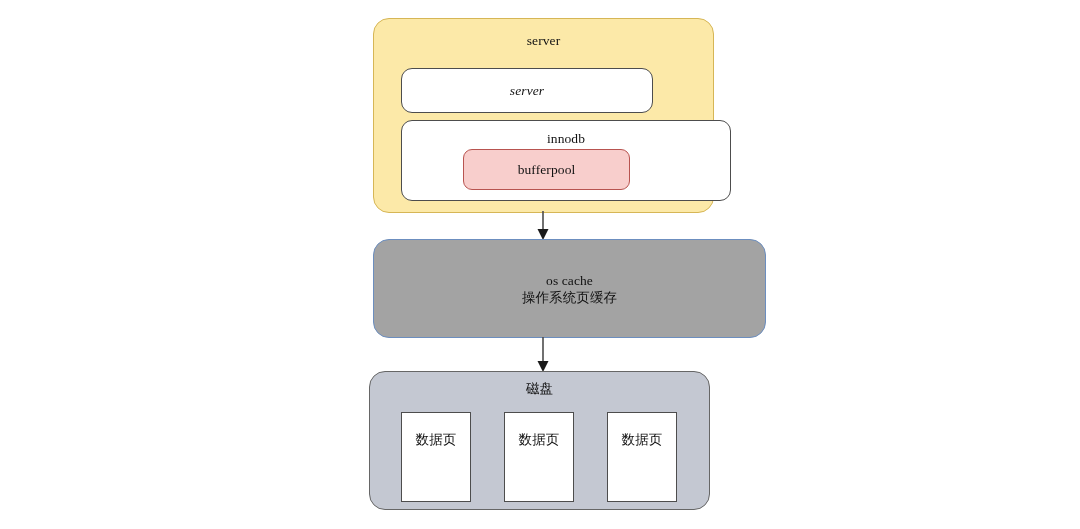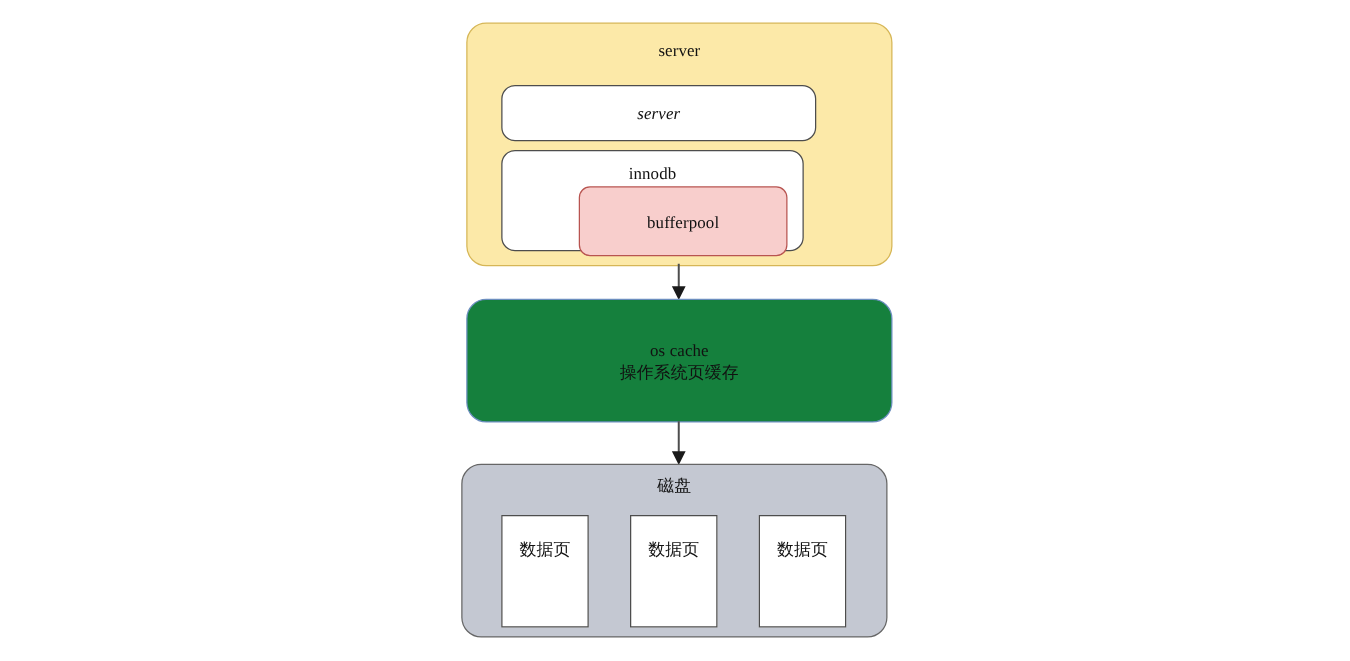--- a/index.html
+++ b/index.html
@@ -64,48 +64,48 @@
     background: #ffffff;
     border-radius: 11px;
     justify-content: center;
     font-style: italic;
   }
 
   
   #innodb-node {
     left: 401px;
     top: 120px;
-    width: 242px;
+    width: 330px;
     height: 81px;
     background: #ffffff;
     border-radius: 11px;
   }
   #innodb-node > .label {
     margin-top: 9px;
   }
 
   
   #bufferpool-node {
     left: 463px;
     top: 149px;
     width: 167px;
-    height: 56px;
+    height: 41px;
     background: #f8cecc;
     border-color: #b85450;
     border-radius: 9px;
     justify-content: center;
   }
 
   
   #oscache-node {
     left: 373px;
     top: 239px;
-    width: 341px;
+    width: 393px;
     height: 99px;
-    background: #15803d;
+    background: #a3a3a3;
     border-color: #6c8ebf;
     border-radius: 16px;
     justify-content: center;
   }
 
   
   #disk-node {
     left: 369px;
     top: 371px;
     width: 341px;

